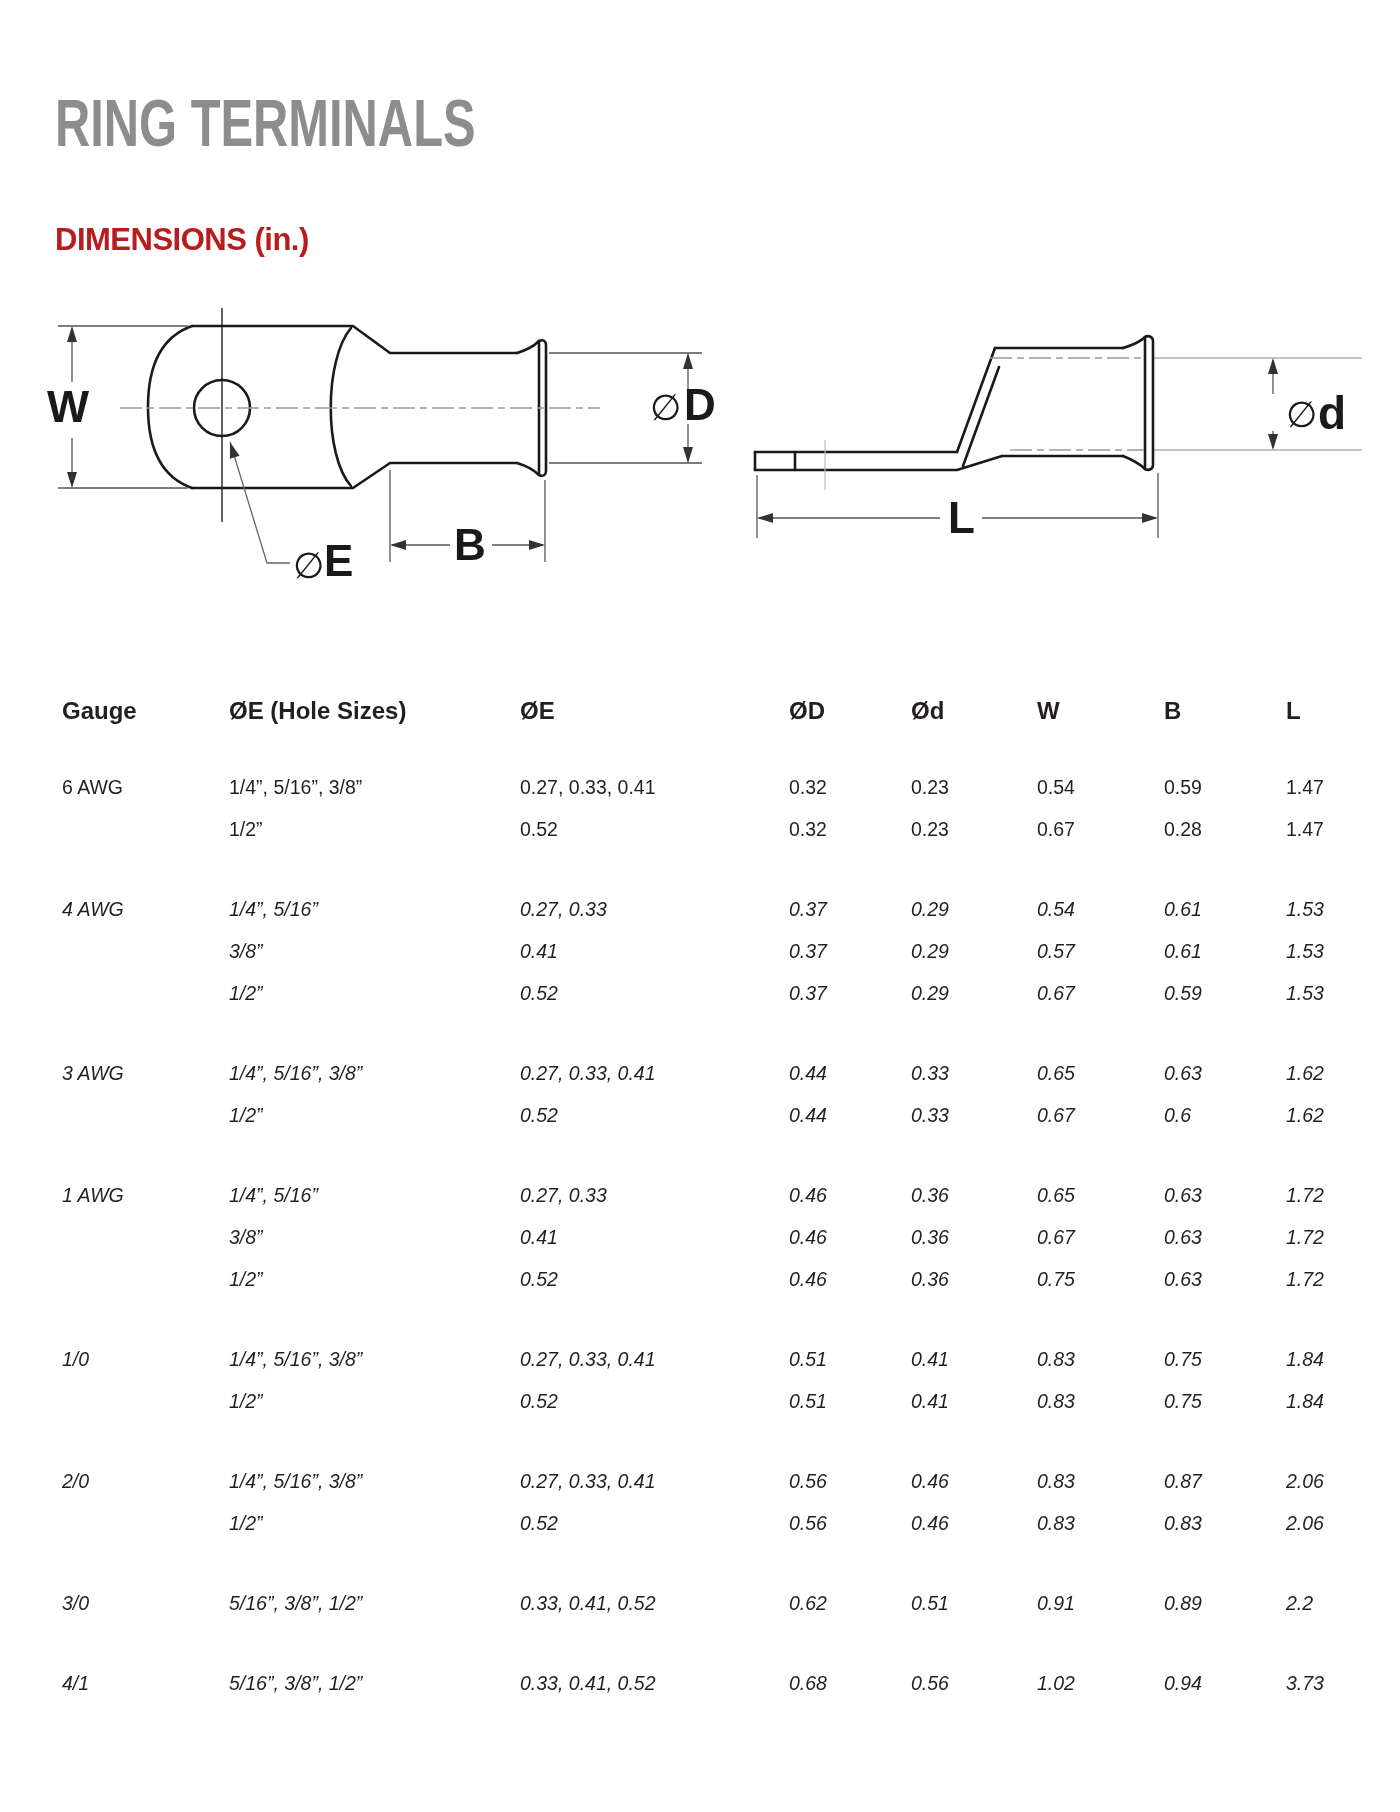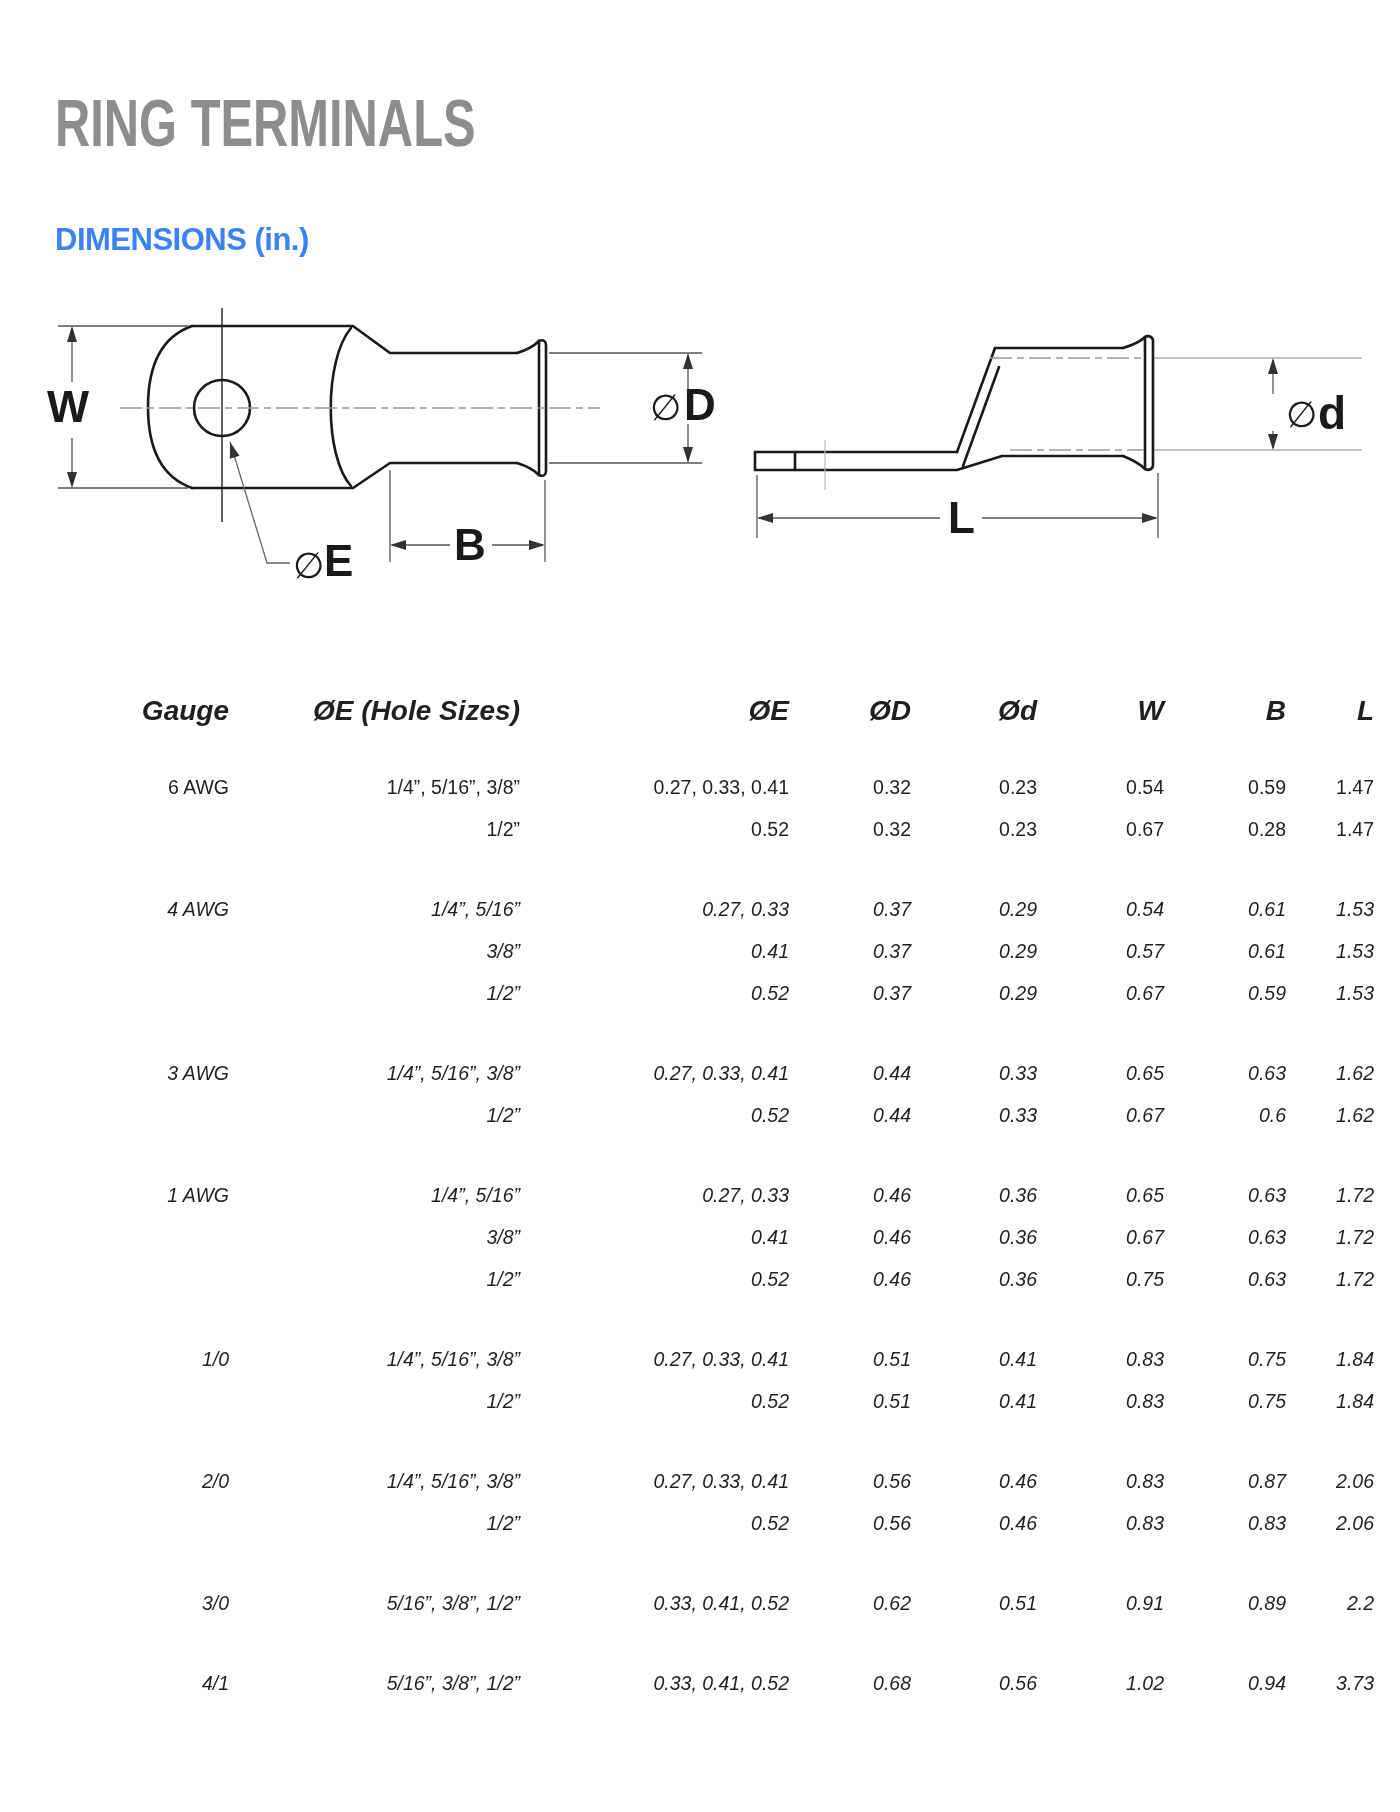--- a/index.html
+++ b/index.html
@@ -1,47 +1,47 @@
 <!DOCTYPE html>
 <html><head>
 <meta charset="utf-8">
 <style>
   html,body{margin:0;padding:0;background:#ffffff;}
   #canvas{
     position:relative;width:1400px;height:1812px;background:#ffffff;
-    font-family:"Liberation Sans",sans-serif;color:#1f1f1f;overflow:hidden;text-align:right;
+    font-family:"Liberation Sans",sans-serif;color:#1f1f1f;overflow:hidden;
   }
   
   #page-title{
     position:absolute;left:55px;top:90px;
     font-size:66px;font-weight:bold;color:#8d8d8d;
     letter-spacing:0px;white-space:nowrap;
     transform:scaleX(0.74);transform-origin:left top;line-height:1;
   }
   #section-title{
     position:absolute;left:55px;top:224px;
-    font-size:31px;font-weight:bold;color:#3b82f6;line-height:1;
+    font-size:31px;font-weight:bold;color:#b91c1c;line-height:1;
     letter-spacing:-0.5px;
   }
   
   #diagram-top-view{position:absolute;left:40px;top:290px;}
   #diagram-side-view{position:absolute;left:650px;top:290px;}
   svg text{font-family:"Liberation Sans",sans-serif;fill:#1a1a1a;}
   .dim-letter{font-weight:bold;}
   
   #dim-table{
     position:absolute;left:62px;top:690px;width:1312px;
     font-size:19.5px;color:#231f20;
   }
   .thead,.trow{
     display:grid;
     grid-template-columns:167px 291px 269px 122px 126px 127px 122px 1fr;
     align-items:center;height:42px;
   }
-  .thead{font-weight:bold;font-size:28px;margin-bottom:34px;font-style:italic;}
+  .thead{font-weight:bold;font-size:24px;margin-bottom:34px;}
   .group + .group{margin-top:38px;font-style:italic;}
   .cell{white-space:nowrap;}
 </style>
 </head>
 <body>
 
 <div id="canvas">
 
   <div id="page-title">RING TERMINALS</div>
   <div id="section-title">DIMENSIONS (in.)</div>

